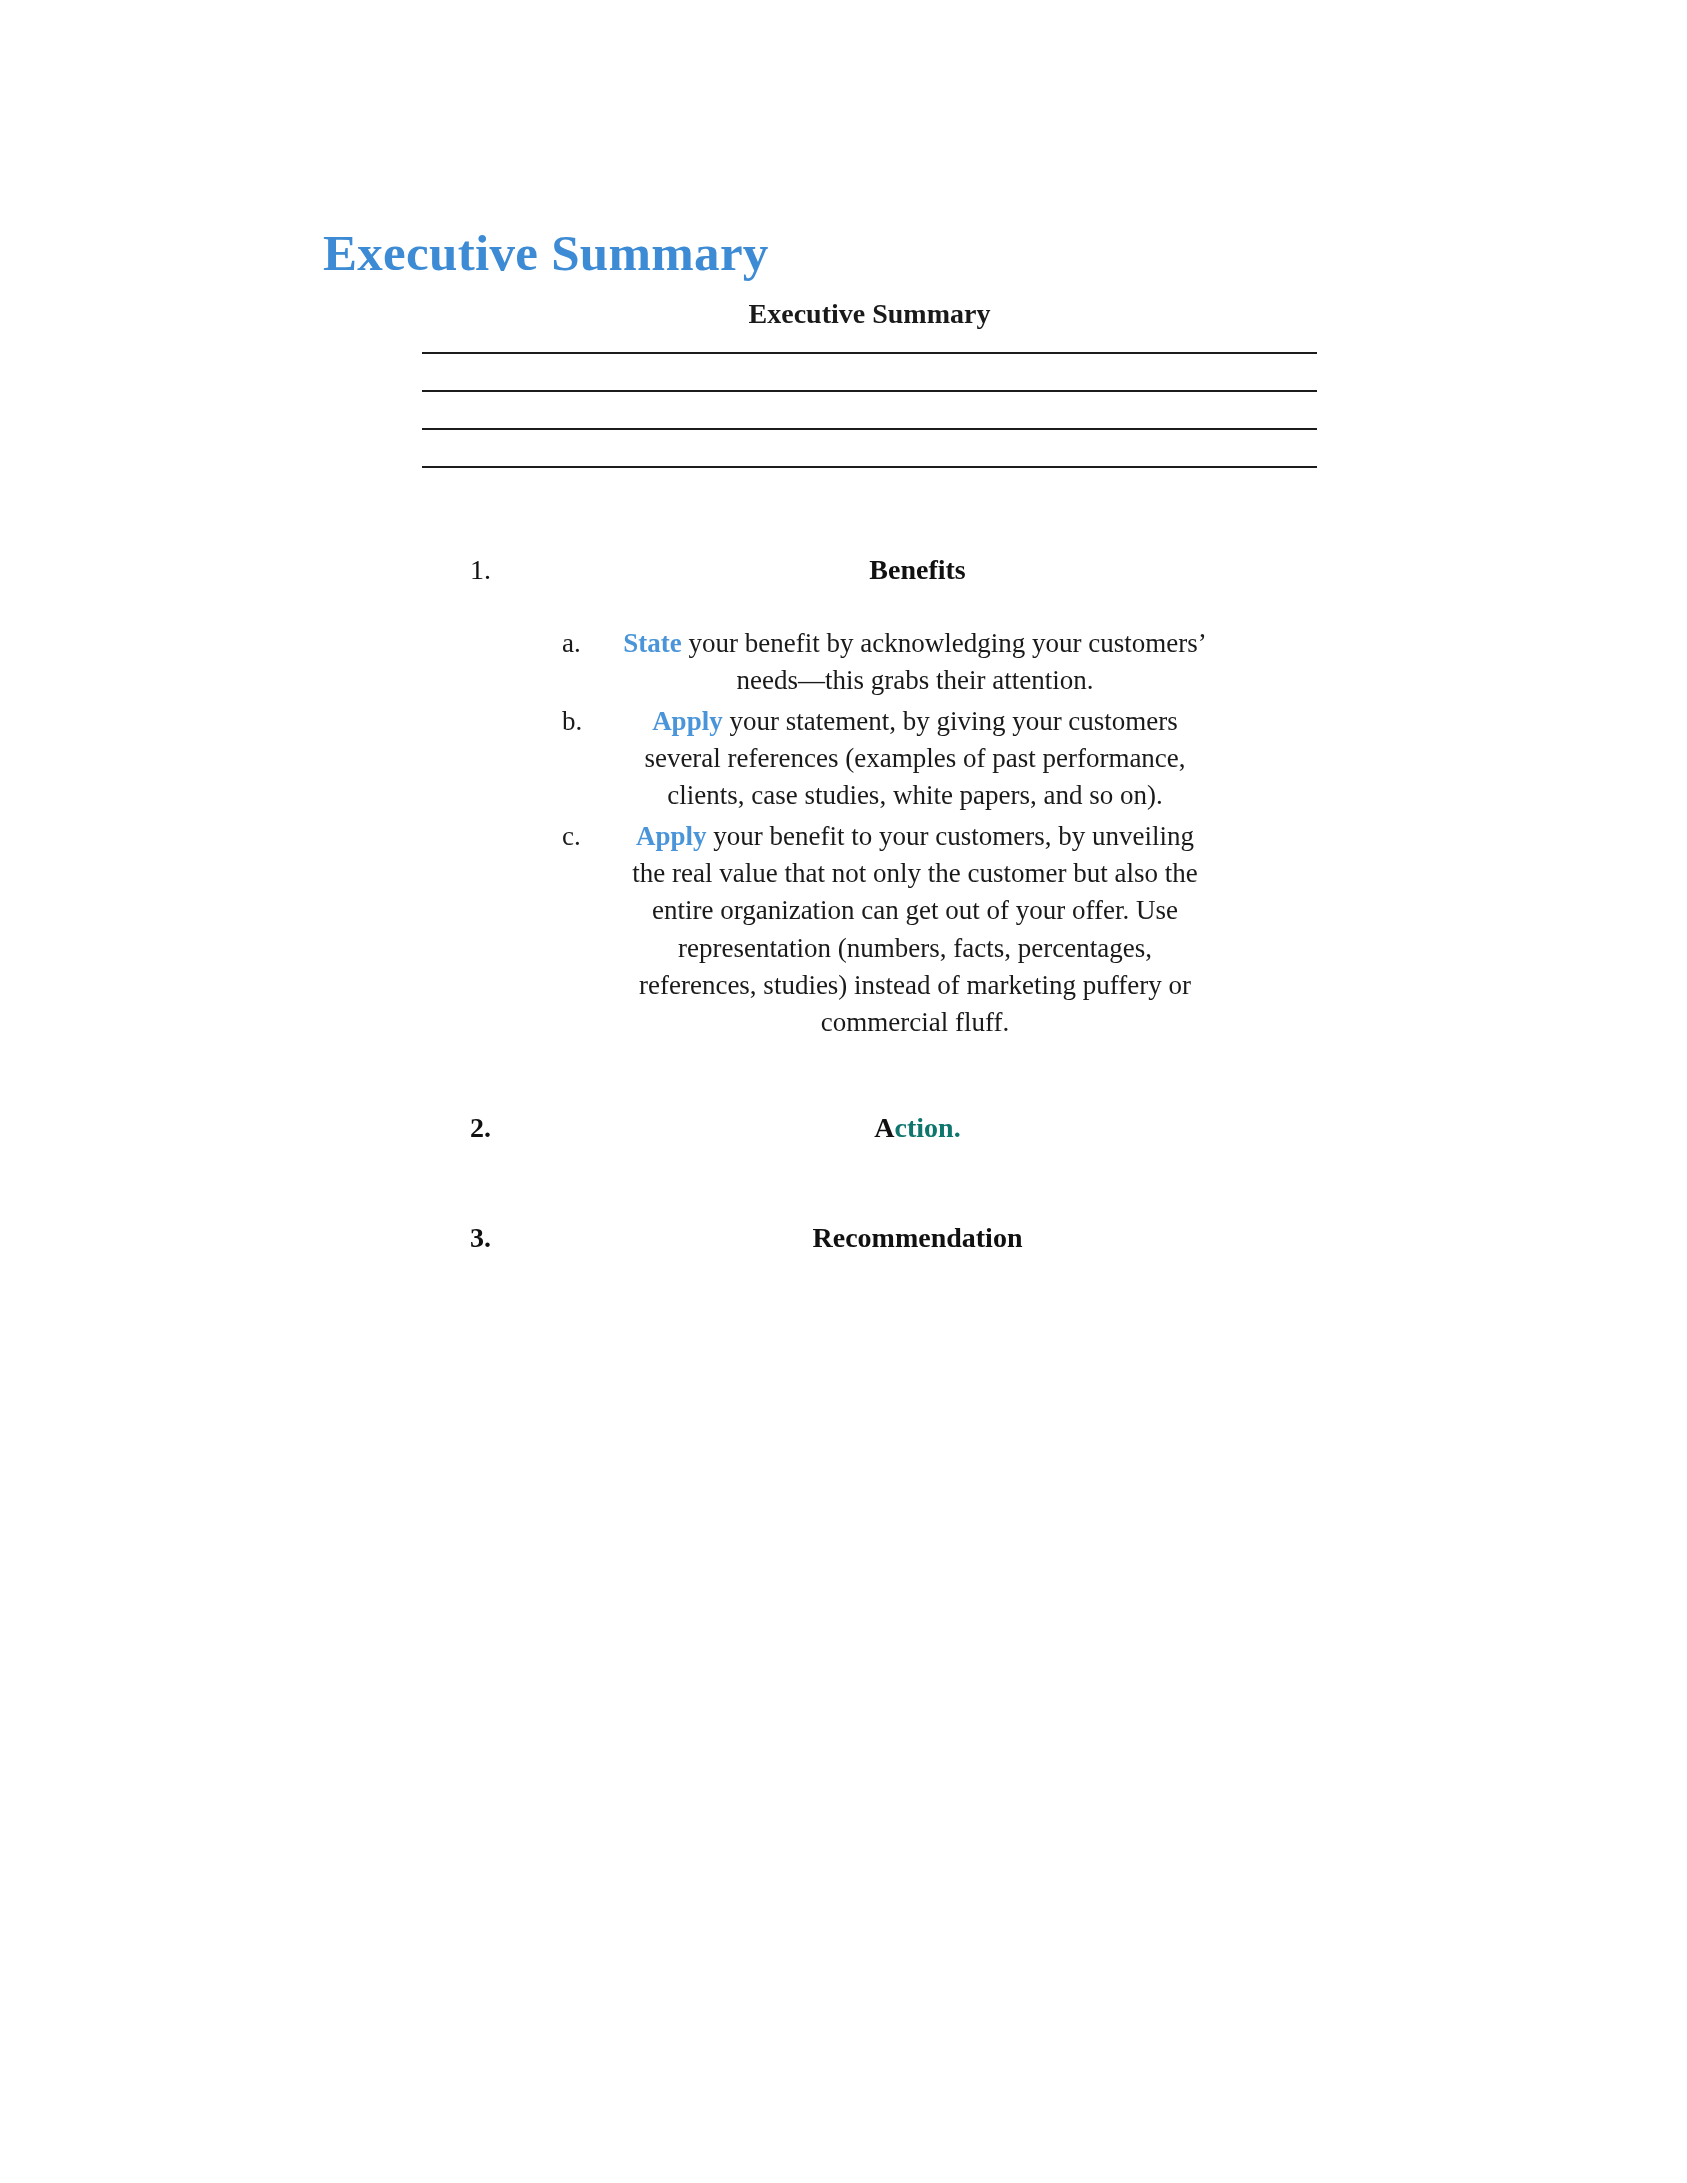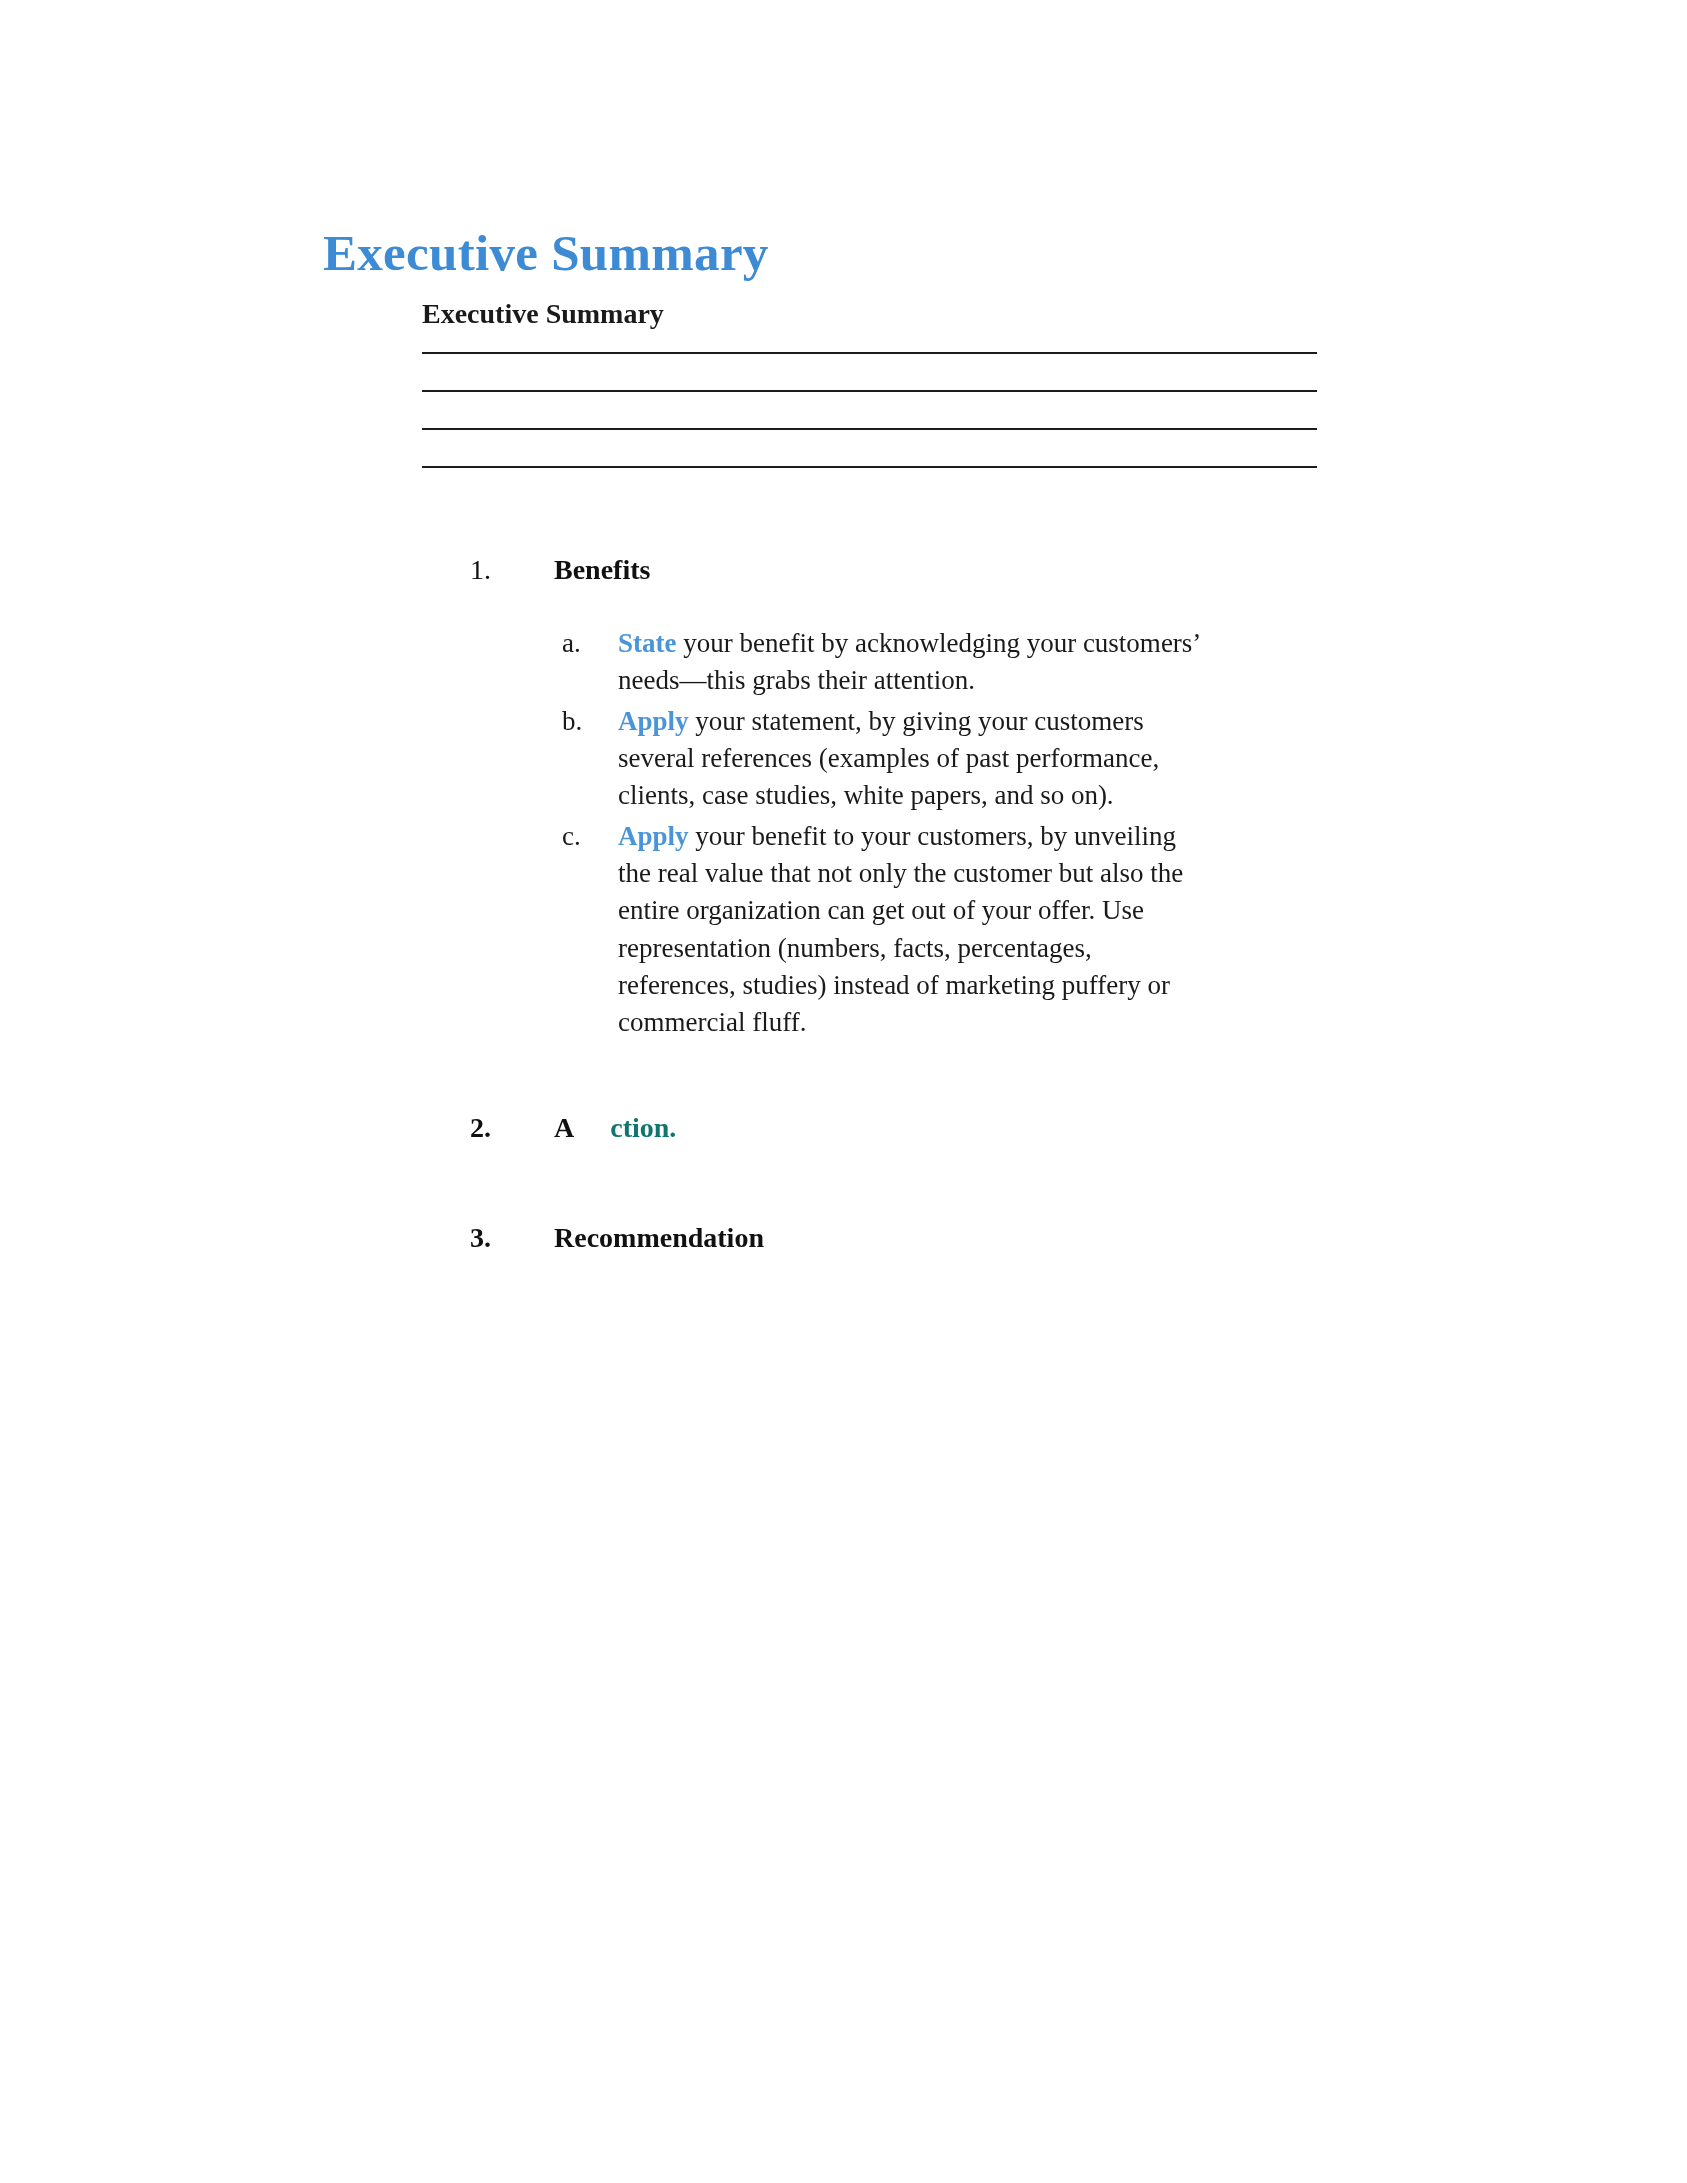--- a/index.html
+++ b/index.html
@@ -9,20 +9,21 @@
   }
 
   .page {
     position: relative;
     width: 1372px;
     height: 2184px;
     background: #ffffff;
     overflow: hidden;
     font-family: "Liberation Serif", "DejaVu Serif", serif;
     color: #000000;
+    text-align: center;
   }
 
   
   .doc-title {
     position: absolute;
     left: 323px;
     top: 190px;
     font-family: "Liberation Serif", "DejaVu Serif", serif;
     font-size: 51px;
     font-weight: 700;
@@ -87,21 +88,20 @@
     font-family: "Liberation Serif", "DejaVu Serif", serif;
     font-size: 28px;
     color: #111111;
   }
 
   .marker-bold { font-weight: 700; }
 
   .li1-label {
     font-weight: 700;
     color: #111111;
-    margin-left: 36px;
   }
 
   
   .list-level2 {
     margin: 0;
     padding: 0;
     list-style: none;
     margin-top: 38px;
   }
 

